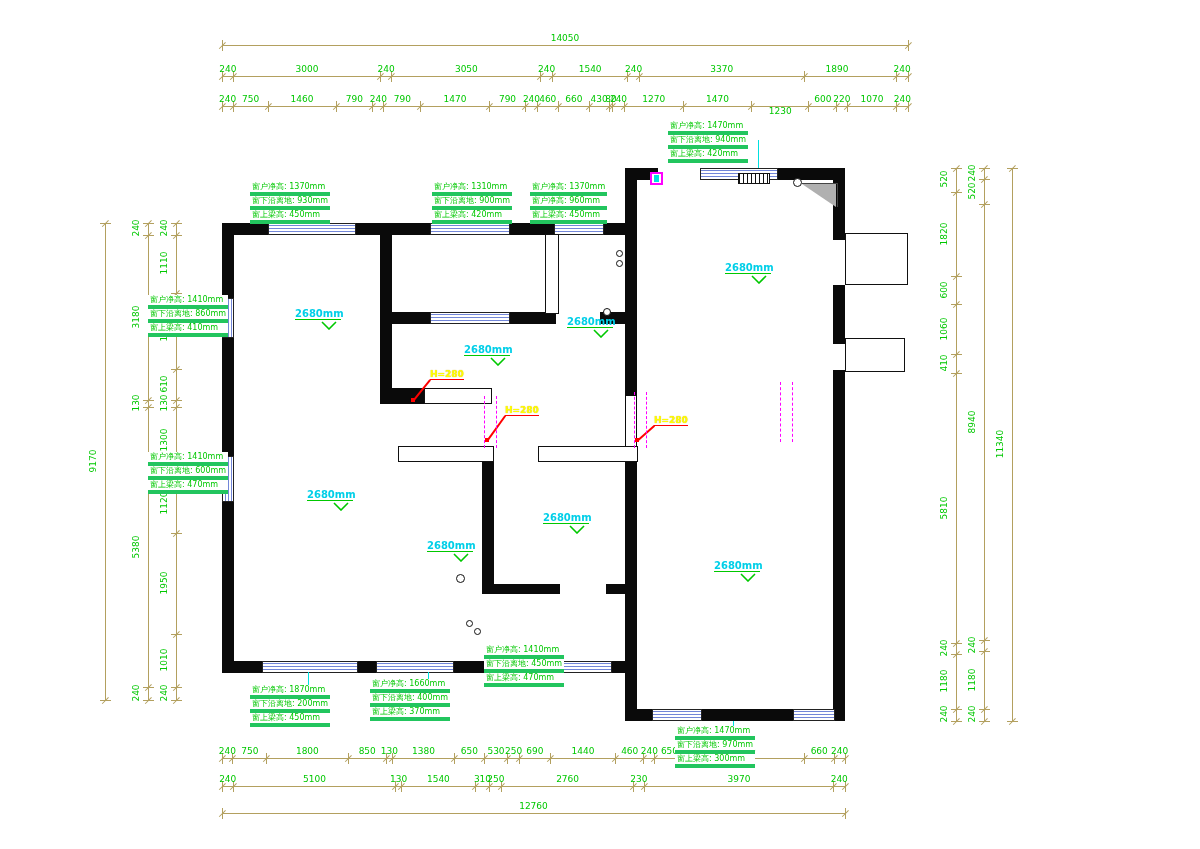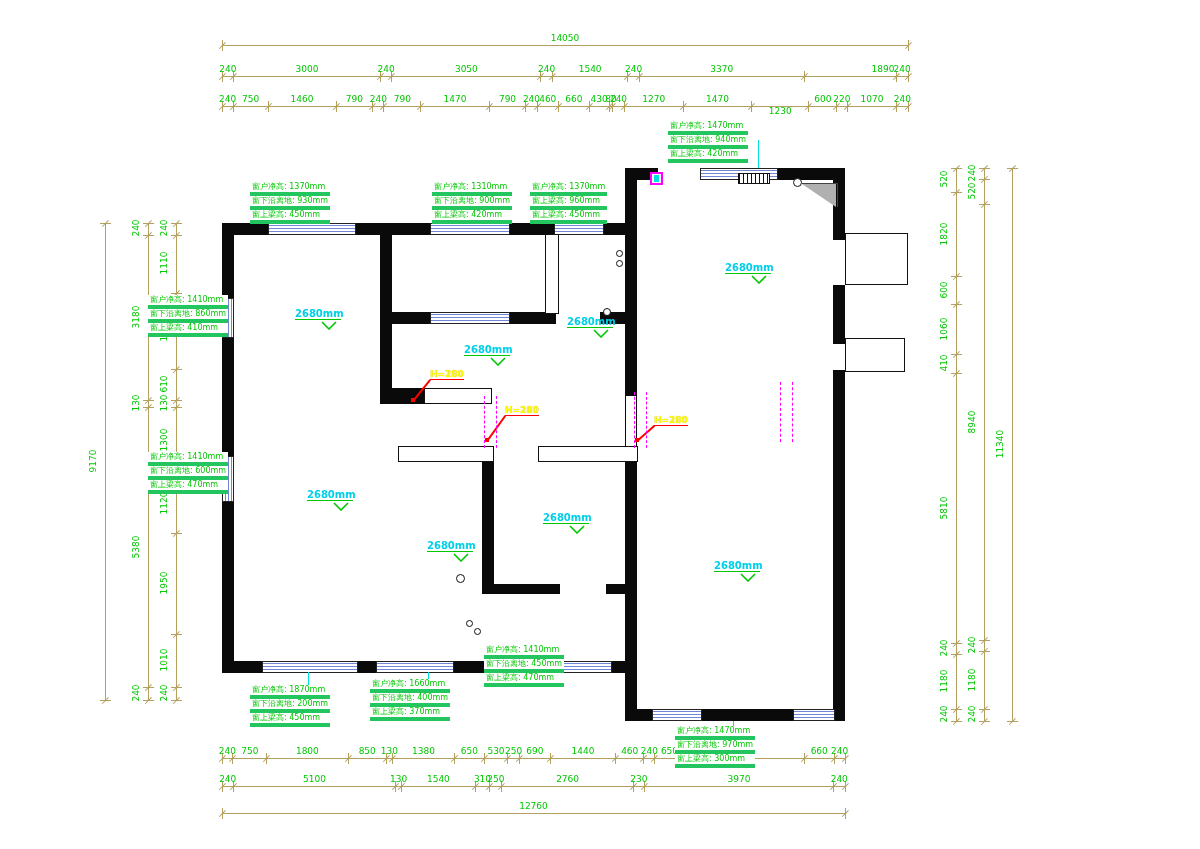--- a/index.html
+++ b/index.html
@@ -66,21 +66,21 @@
     <div class="abs dimline" style="left: 907.5px; top: 71px; width: 1px; height: 11px;"></div>
     <div class="abs dimline" style="left: 903.5px; top: 75.5px; width: 9px; height: 1.4px; transform: rotate(-45deg);"></div>
     <div class="abs dimlabel" style="left: 192.859px; top: 64px; width: 70px;">240</div>
     <div class="abs dimlabel" style="left: 271.957px; top: 64px; width: 70px;">3000</div>
     <div class="abs dimlabel" style="left: 351.054px; top: 64px; width: 70px;">240</div>
     <div class="abs dimlabel" style="left: 431.372px; top: 64px; width: 70px;">3050</div>
     <div class="abs dimlabel" style="left: 511.69px; top: 64px; width: 70px;">240</div>
     <div class="abs dimlabel" style="left: 555.145px; top: 64px; width: 70px;">1540</div>
     <div class="abs dimlabel" style="left: 598.6px; top: 64px; width: 70px;">240</div>
     <div class="abs dimlabel" style="left: 686.73px; top: 64px; width: 70px;">3370</div>
-    <div class="abs dimlabel" style="left: 848px; top: 64px; width: 70px;">1890</div>
+    <div class="abs dimlabel" style="left: 802px; top: 64px; width: 70px;">1890</div>
     <div class="abs dimlabel" style="left: 867.141px; top: 64px; width: 70px;">240</div>
     <div class="abs dimline" style="left: 222px; top: 106px; width: 686px; height: 1px;"></div>
     <div class="abs dimline" style="left: 221.5px; top: 101px; width: 1px; height: 11px;"></div>
     <div class="abs dimline" style="left: 217.5px; top: 105.5px; width: 9px; height: 1.4px; transform: rotate(-45deg);"></div>
     <div class="abs dimline" style="left: 232.67px; top: 101px; width: 1px; height: 11px;"></div>
     <div class="abs dimline" style="left: 228.67px; top: 105.5px; width: 9px; height: 1.4px; transform: rotate(-45deg);"></div>
     <div class="abs dimline" style="left: 267.575px; top: 101px; width: 1px; height: 11px;"></div>
     <div class="abs dimline" style="left: 263.575px; top: 105.5px; width: 9px; height: 1.4px; transform: rotate(-45deg);"></div>
     <div class="abs dimline" style="left: 335.523px; top: 101px; width: 1px; height: 11px;"></div>
     <div class="abs dimline" style="left: 331.523px; top: 105.5px; width: 9px; height: 1.4px; transform: rotate(-45deg);"></div>
@@ -417,21 +417,21 @@
       <div class="ln">窗下沿离地: 930mm</div>
       <div class="ln">窗上梁高: 450mm</div>
     </div>
     <div class="abs spec" style="left: 432px; top: 182px;">
       <div class="ln">窗户净高: 1310mm</div>
       <div class="ln">窗下沿离地: 900mm</div>
       <div class="ln">窗上梁高: 420mm</div>
     </div>
     <div class="abs spec" style="left: 530px; top: 182px;">
       <div class="ln">窗户净高: 1370mm</div>
-      <div class="ln">窗上梁高: 960mm</div>
+      <div class="ln">窗户净高: 960mm</div>
       <div class="ln">窗上梁高: 450mm</div>
     </div>
     <div class="abs spec" style="left: 148px; top: 295px;">
       <div class="ln">窗户净高: 1410mm</div>
       <div class="ln">窗下沿离地: 860mm</div>
       <div class="ln">窗上梁高: 410mm</div>
     </div>
     <div class="abs spec" style="left: 148px; top: 452px;">
       <div class="ln">窗户净高: 1410mm</div>
       <div class="ln">窗下沿离地: 600mm</div>

